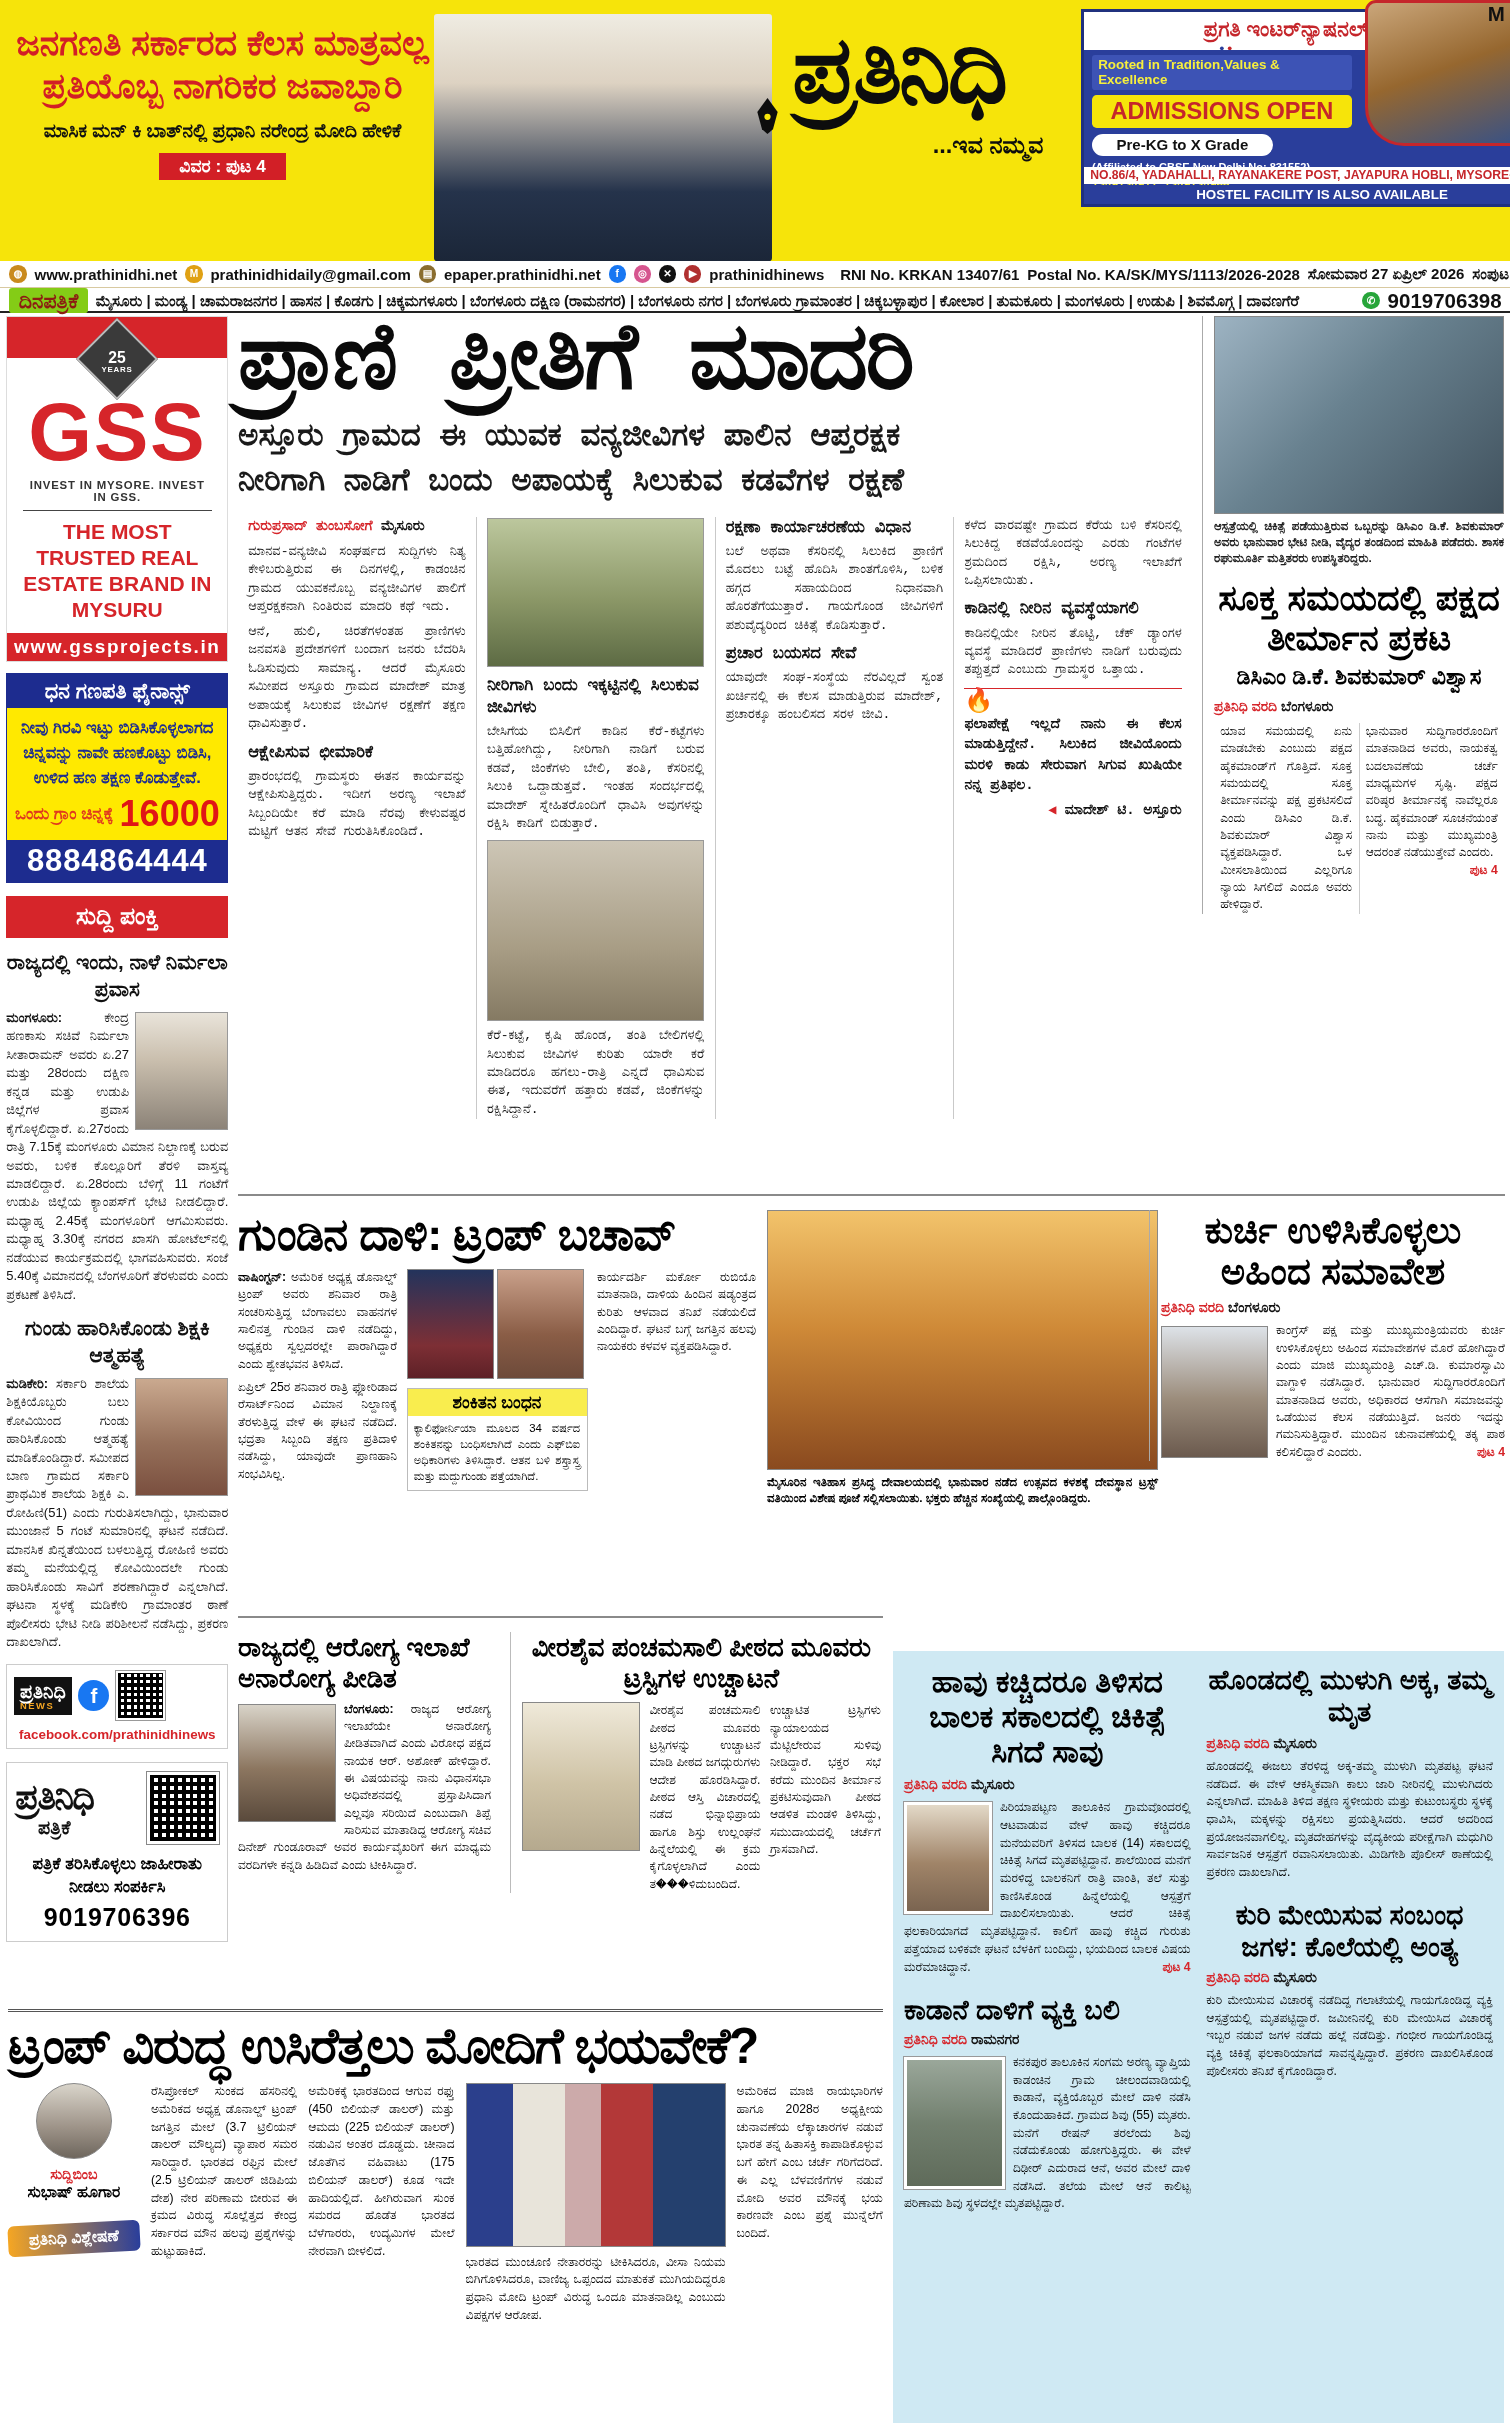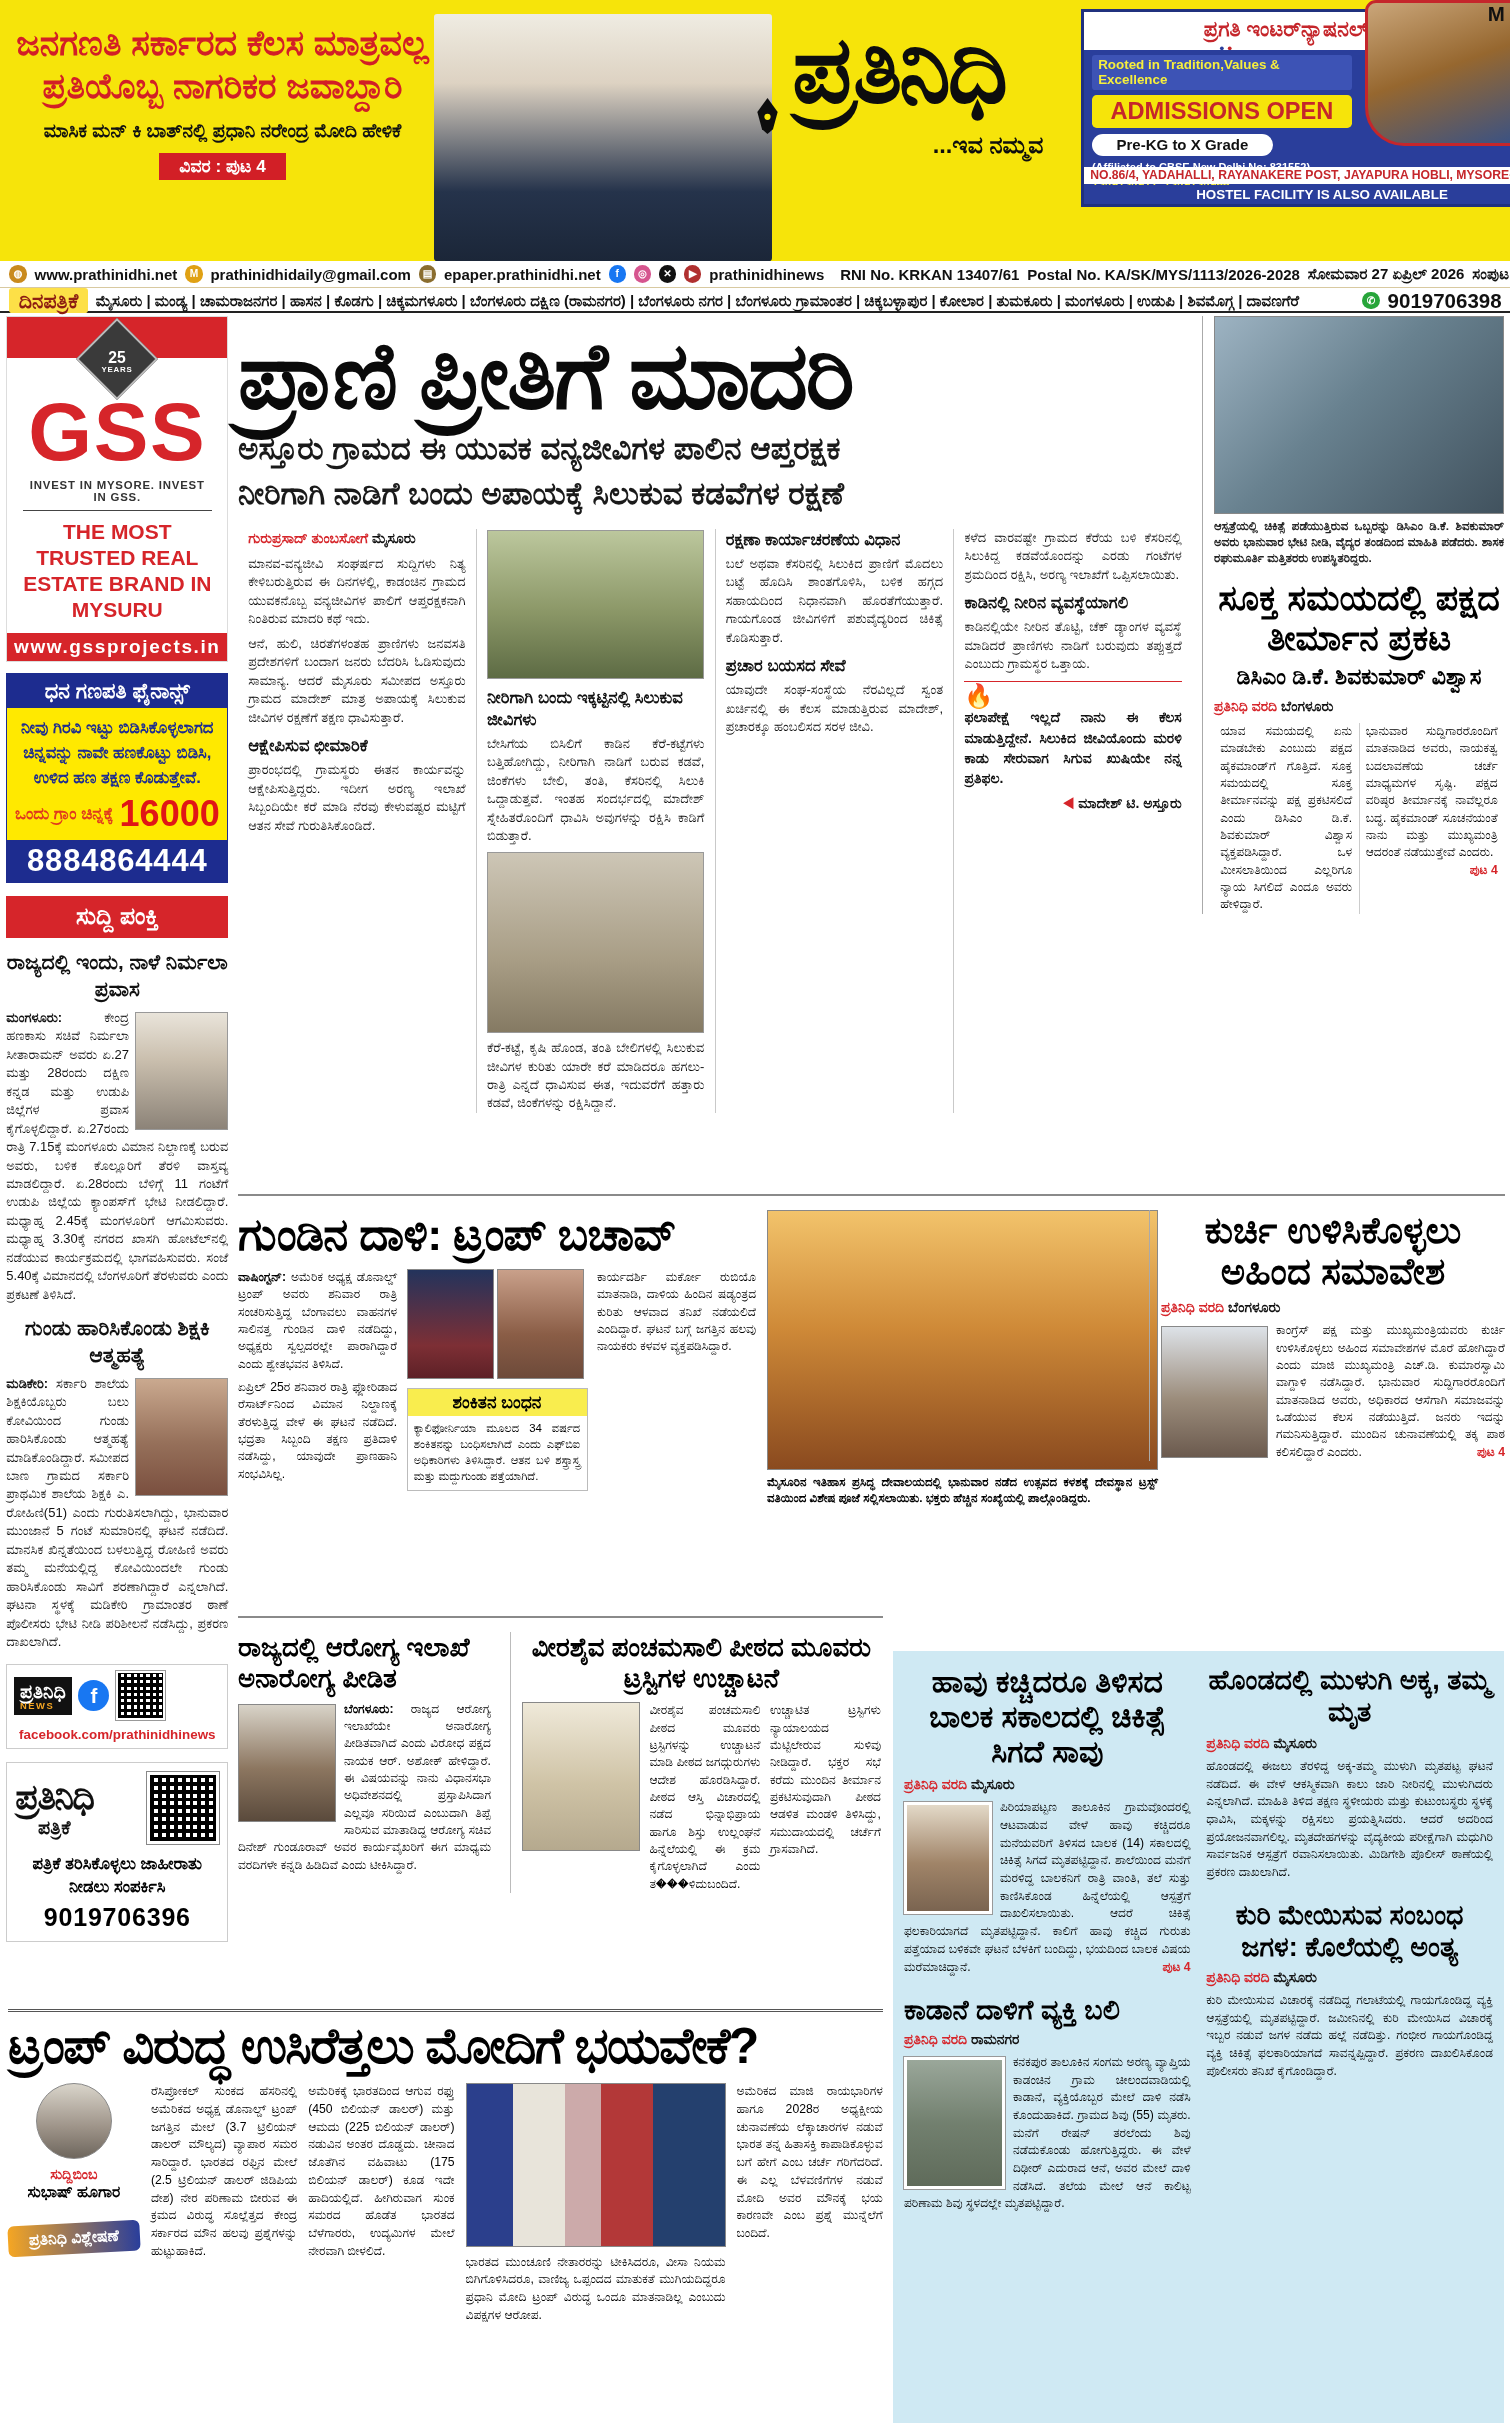--- a/index.html
+++ b/index.html
@@ -37,21 +37,21 @@
   .student-photo { position:absolute; right:6.3px; top:-50px; width:189px; height:146px; background:linear-gradient(160deg,#caa67a 0%,#96672f 45%,#2e4f8f 100%); border:3.1px solid #c5262b; border-radius:11px 39px 11px 39px; }
   .ad-address { position:absolute; left:0; bottom:20.5px; width:100%; background:#fff; color:#c5262b; font-weight:900; font-size:12.2px; text-align:center; padding:1.6px 0; }
   .ad-hostel { position:absolute; left:0; bottom:0; width:100%; background:#2a3e9b; color:#fff; font-weight:900; font-size:13.4px; text-align:center; padding:2.4px 0; }
 
   
   .infobar { left:0; top:261px; width:1511px; height:52px; background:#fff; border-bottom:2.4px solid #222; }
   .ib-row { display:flex; align-items:center; gap:7.9px; height:26px; padding:0 9.4px; font-weight:800; font-size:15px; color:#111; white-space:nowrap; }
   .ib-row2 { border-top:0.8px solid #d8c9a0; }
   .ib-ic { display:inline-flex; width:17.3px; height:17.3px; border-radius:50%; align-items:center; justify-content:center; color:#fff; font-size:10.2px; font-weight:900; flex:0 0 auto; }
   .ib-sp { flex:1; }
-  .badge-daily { background:#fde047; color:#8c1d12; font-weight:900; font-size:20.5px; padding:0.8px 9.4px; border-radius:3.1px; }
+  .badge-daily { background:#84cc16; color:#8c1d12; font-weight:900; font-size:20.5px; padding:0.8px 9.4px; border-radius:3.1px; }
   .ib-green { background:#27a53a; }
 
   
   .pbody { left:0; top:313px; width:1511px; height:2112px; }
 
   
   .rail { left:6.3px; top:3.1px; width:222px; }
   .gss { border:0.8px solid #ddd; text-align:center; background:#fff; position:relative; padding-bottom:0; }
   .gss-top { background:#d6252a; height:41px; }
   .gss-badge { position:absolute; left:50%; top:12.6px; width:58px; height:58px; margin-left:-29px; background:#3a3a3a; transform:rotate(45deg); border:2.4px solid #bbb; }
@@ -84,21 +84,21 @@
   .sb-handle { color:#d6252a; font-weight:900; font-size:13.4px; text-align:center; margin-top:6.3px; }
   .subscribe { margin-top:12.6px; border:0.8px solid #ccc; padding:9.4px 7.9px; text-align:center; }
   .sub-top { display:flex; align-items:center; justify-content:space-between; gap:6.3px; }
   .sub-logo { font-weight:900; font-size:35px; letter-spacing:-1.6px; color:#111; line-height:1; }
   .sub-logo small { display:block; font-size:19px; letter-spacing:0; margin-top:4.7px; font-weight:900; }
   .qr-lg { width:72px; height:72px; background:repeating-linear-gradient(0deg,#000 0 3.9px,transparent 3.9px 7.9px),repeating-linear-gradient(90deg,#000 0 3.9px,#fff 3.9px 7.9px); border:3.1px solid #fff; outline:0.8px solid #888; }
   .sub-text { font-weight:900; font-size:16.5px; line-height:1.4; margin-top:7.9px; }
   .sub-phone { font-weight:900; font-size:25px; margin-top:4.7px; letter-spacing:0.8px; }
 
   
-  .lead { left:238px; top:15px; width:954px; }
+  .lead { left:238px; top:3px; width:954px;font-family:Liberation Mono, monospace; }
   .lead-hl { font-weight:900; font-size:93px; line-height:1.04; letter-spacing:-2.4px; color:#0a0a0a; }
   .lead-sub { font-weight:800; font-size:31px; line-height:1.3; color:#1a1a1a; margin-top:4.7px; }
   .lead-cols { display:flex; gap:0; margin-top:14px; }
   .lead-cols > .col { flex:1; padding:0 10.2px; font-size:13px; line-height:1.42; text-align:justify; color:#111; }
   .lead-cols > .col + .col { border-left:0.8px solid #c9c9c9; }
   .byline-red { color:#d6252a; font-weight:900; font-size:14px; margin-bottom:6.3px; }
   .byline-red .loc { color:#111; }
   .subhead { font-weight:900; font-size:16.5px; line-height:1.3; margin:7.9px 0 4.7px; text-align:left; }
   .fig { width:100%; margin:1.6px 0 6.3px; }
   .fig .ph { width:100%; border:0.8px solid #999; }

